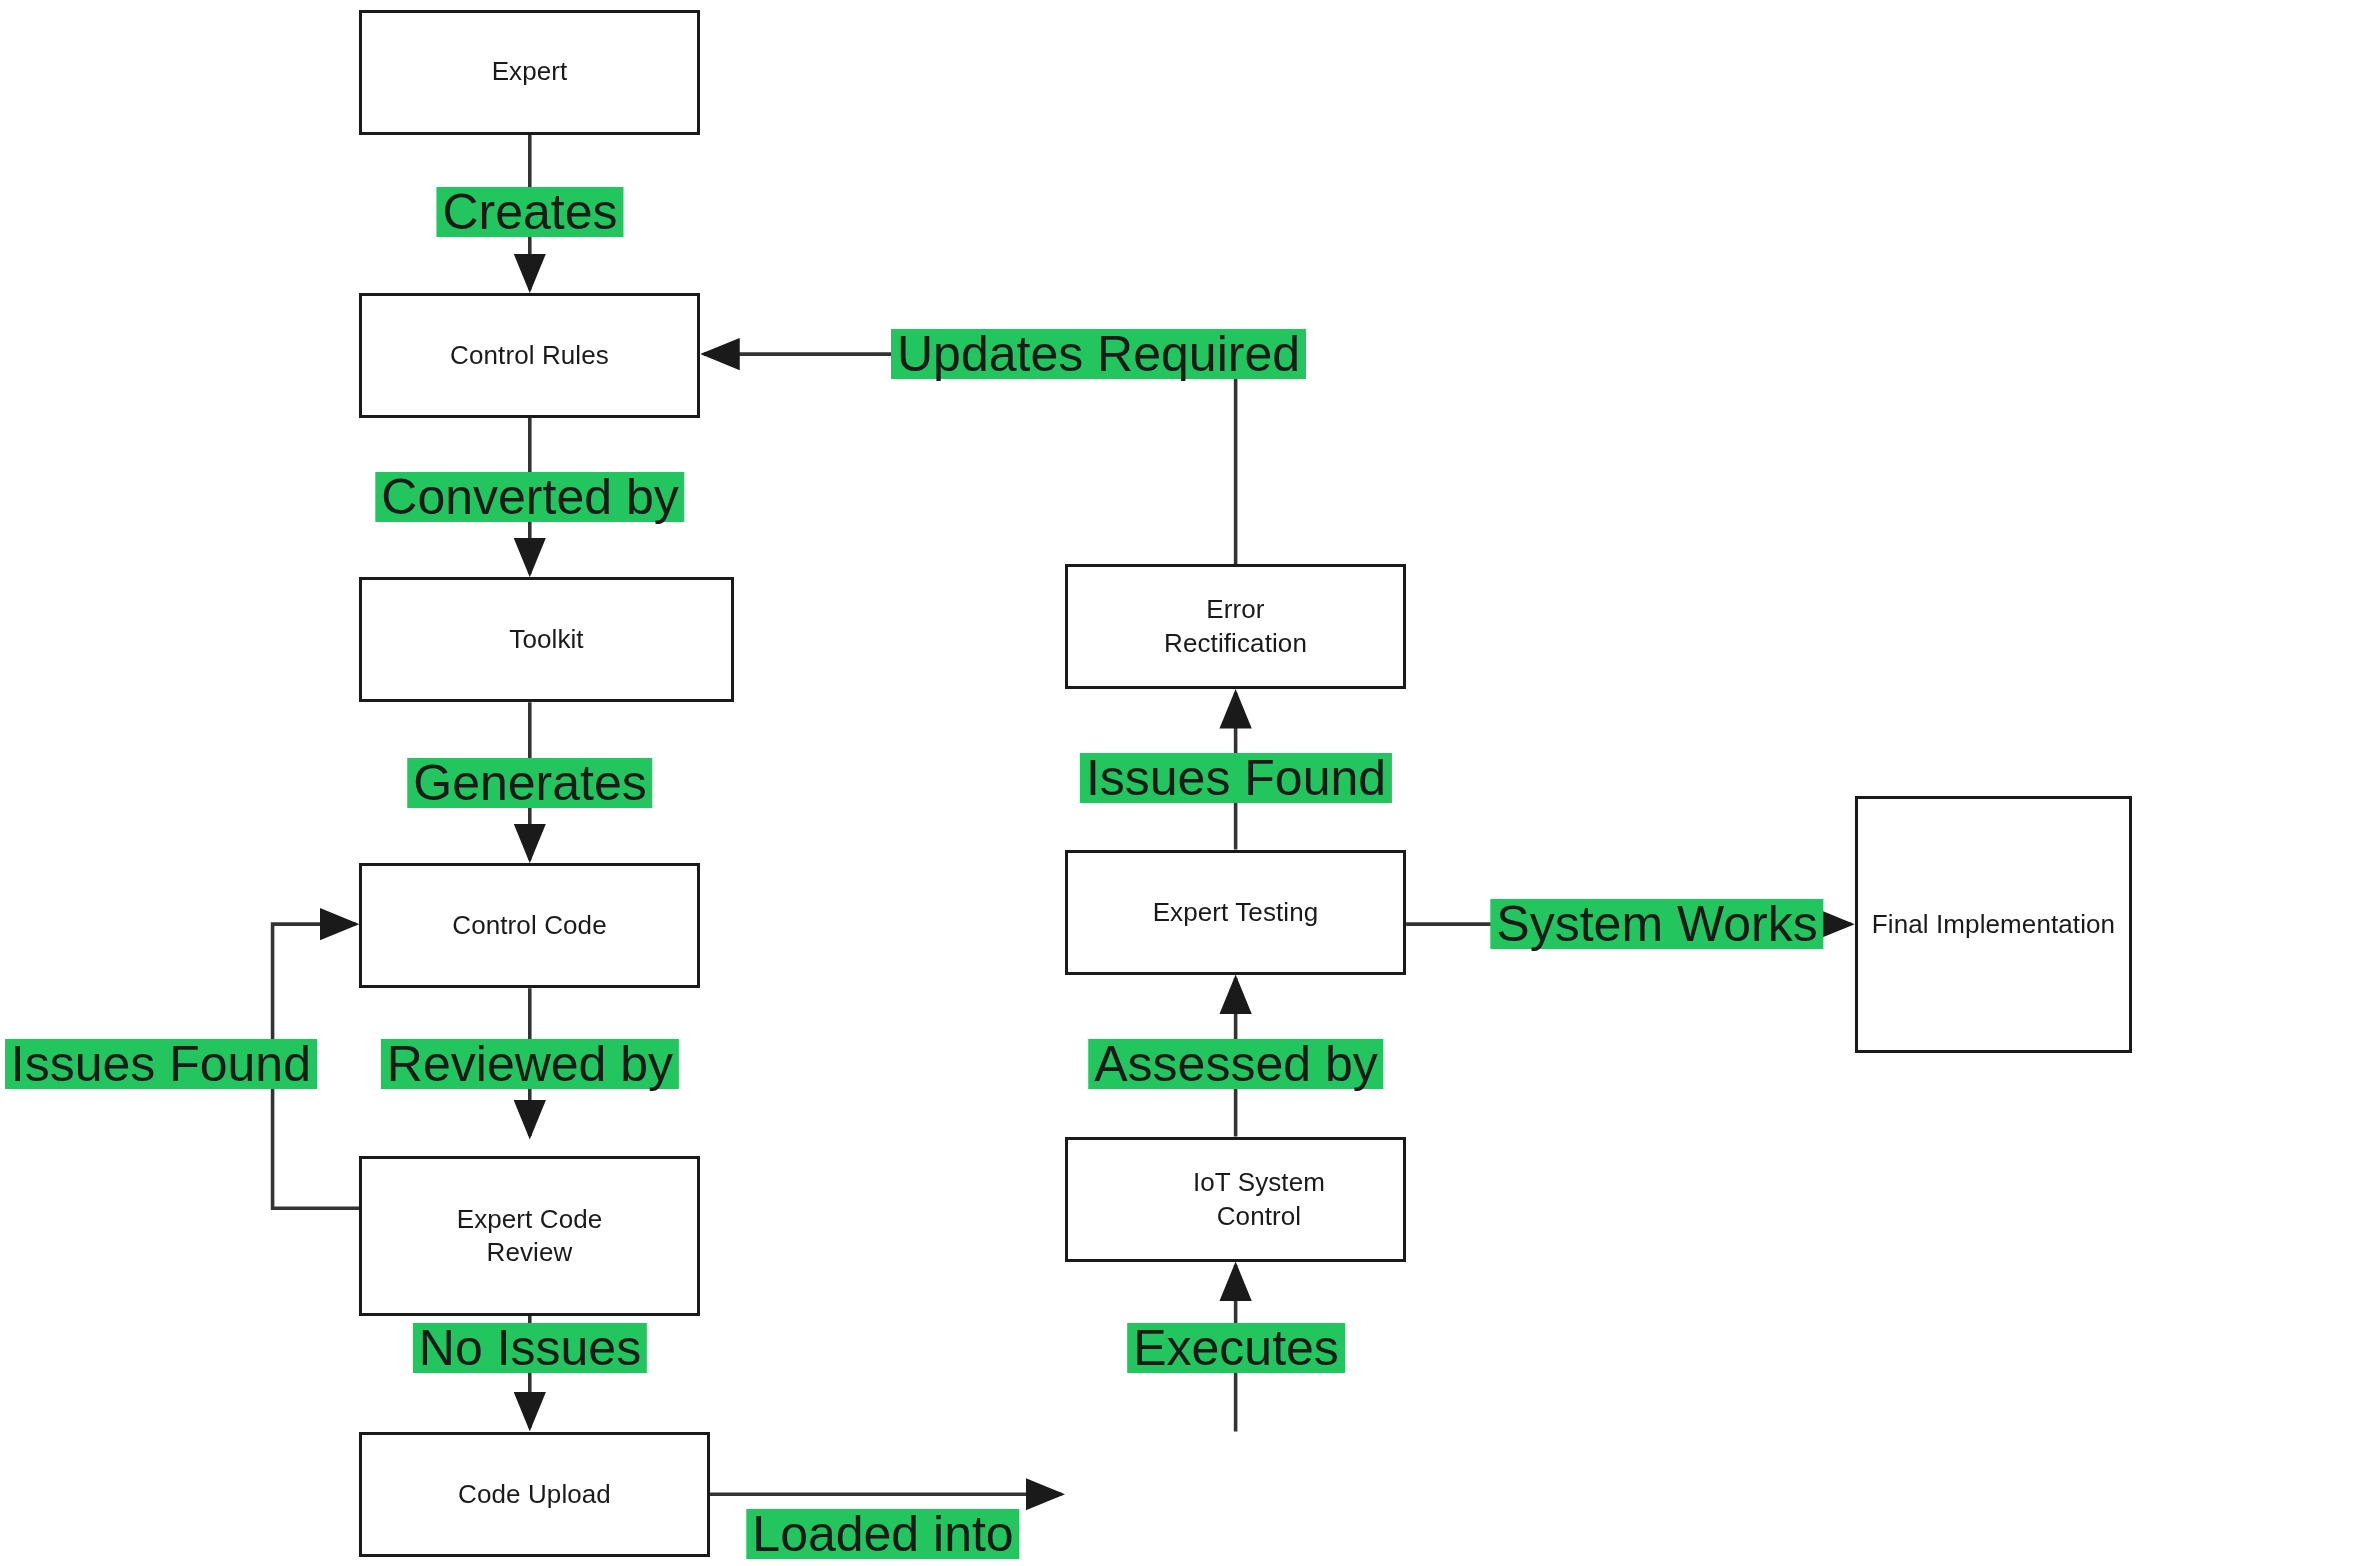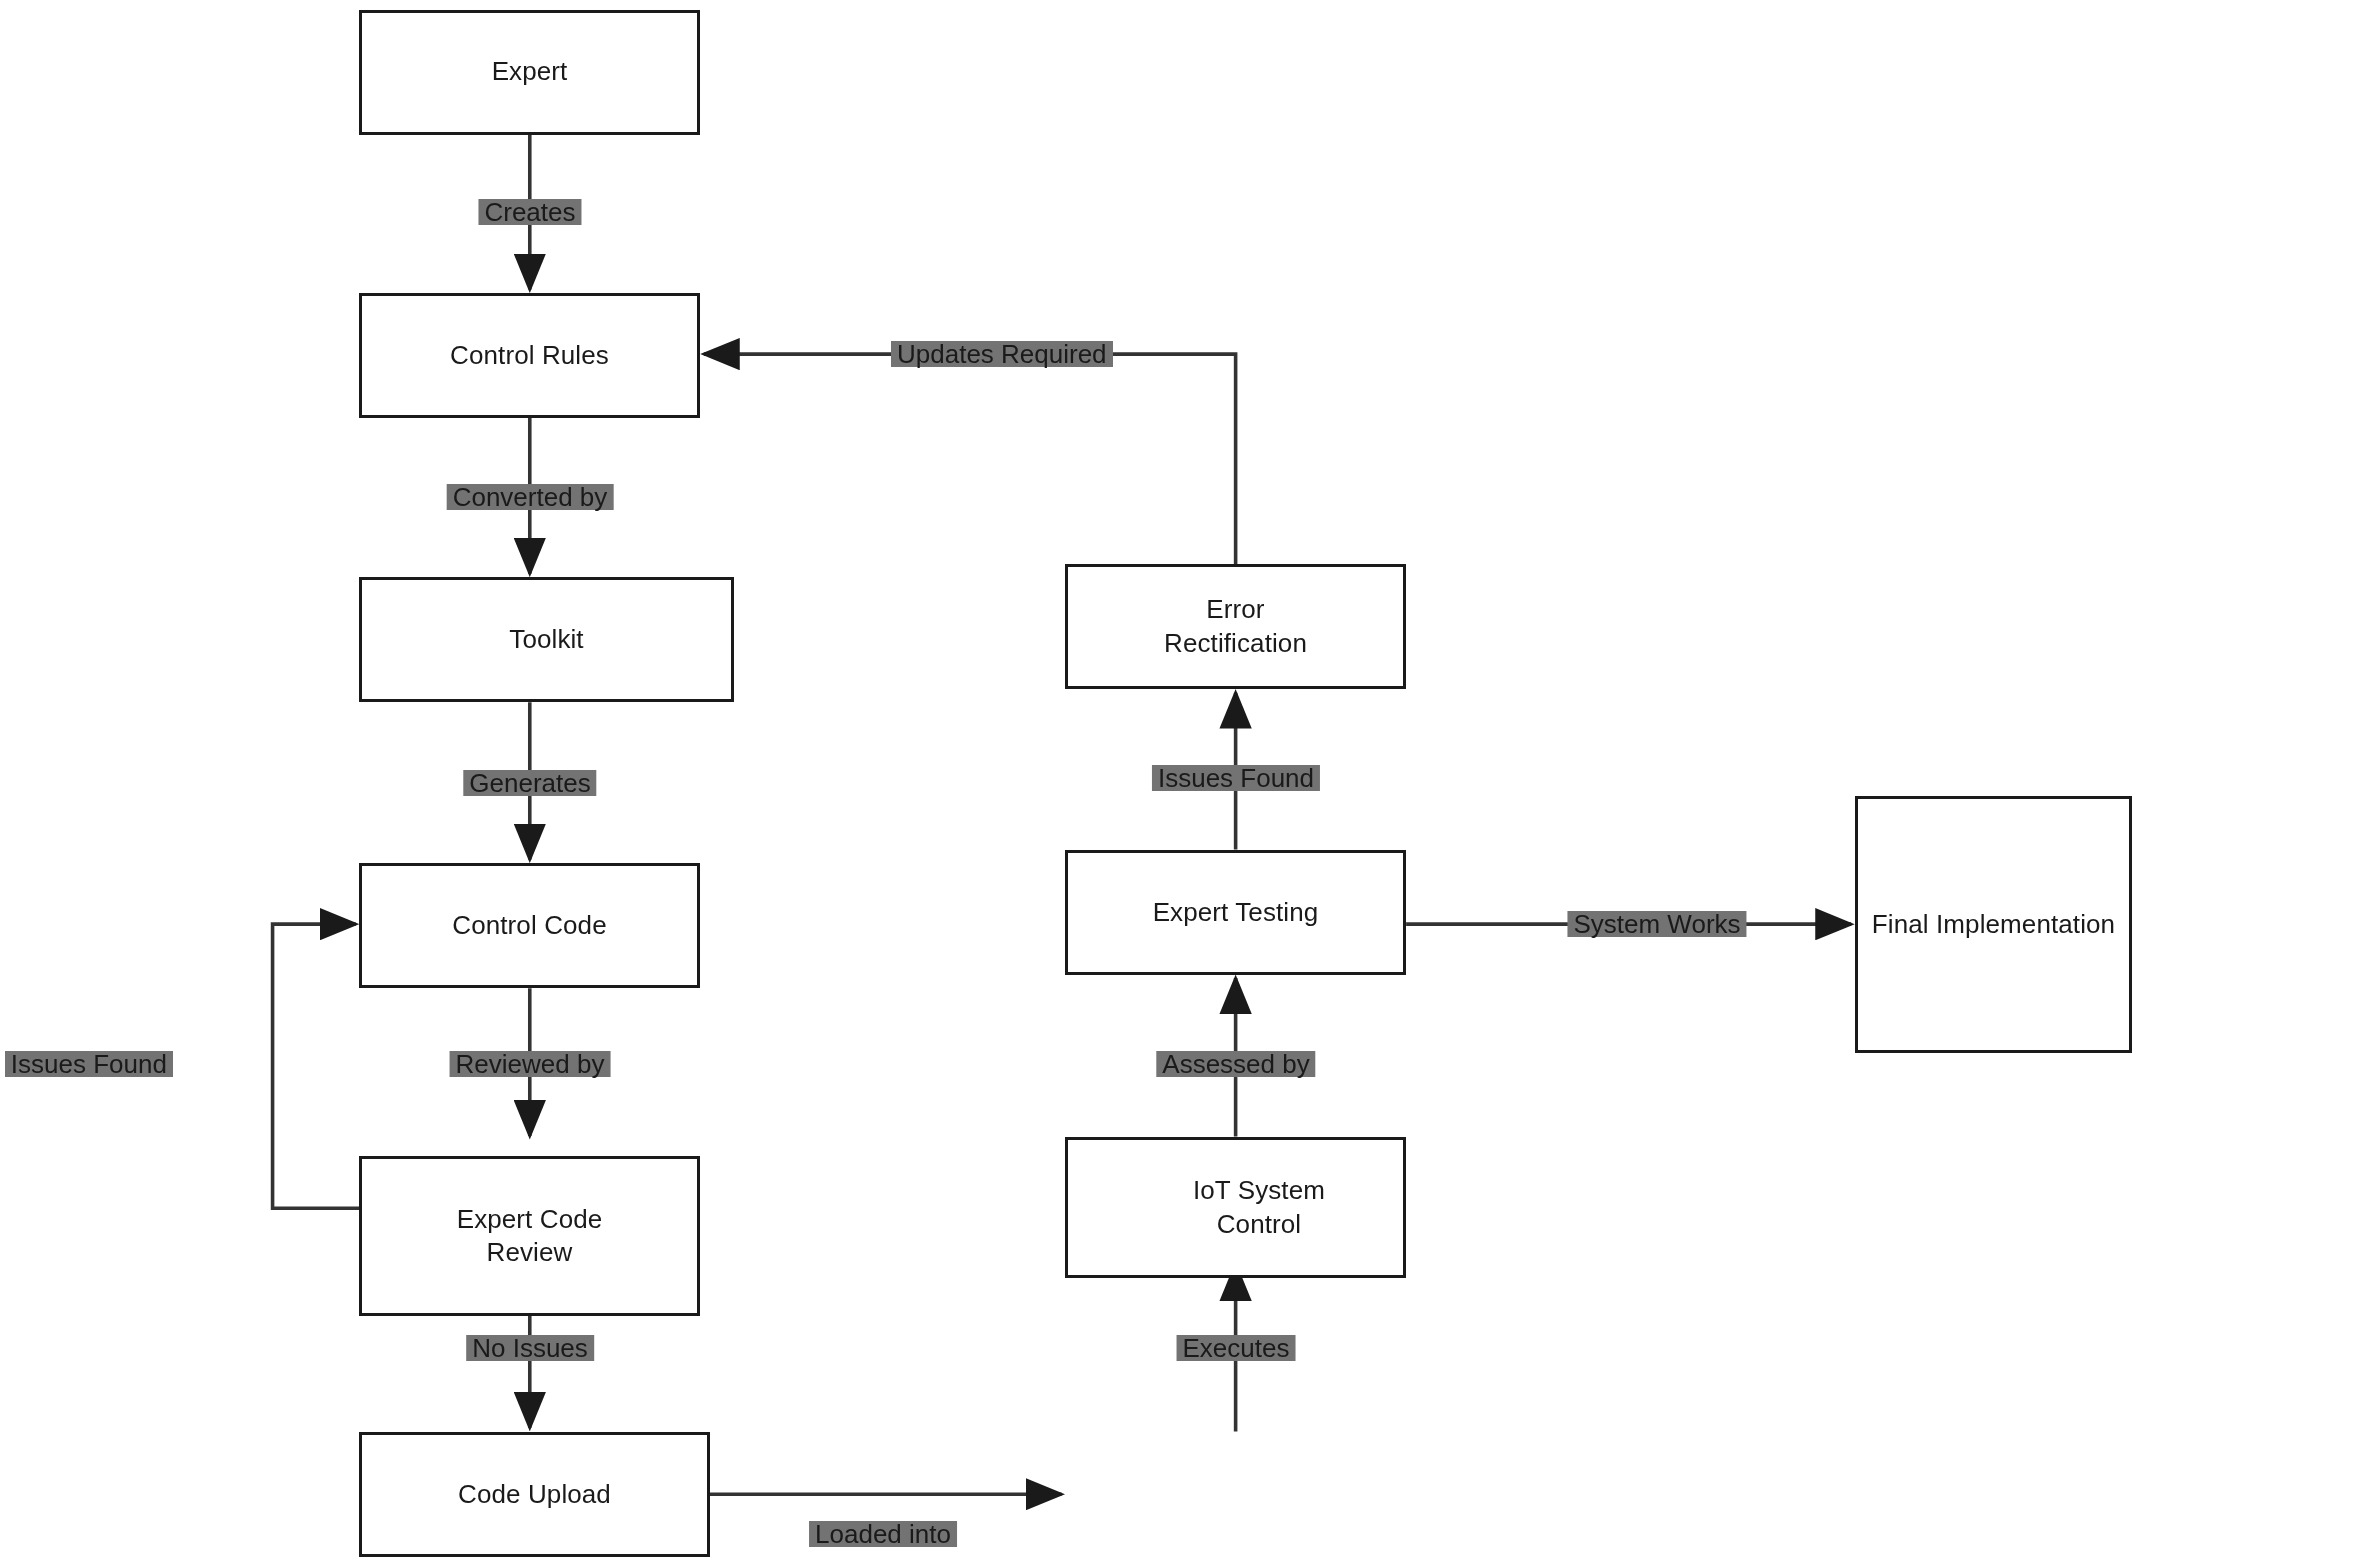--- a/index.html
+++ b/index.html
@@ -34,24 +34,24 @@
     text-align: center;
     color: #1a1a1a;
     font-size: 26px;
     line-height: 1.28;
     letter-spacing: 0.1px;
     white-space: pre-line;
   }
   .edge-label {
     position: absolute;
     color: #1a1a1a;
-    font-size: 26px;
+    font-size: 50px;
     line-height: 1;
     white-space: nowrap;
-    background: #737373;
+    background: #22c55e;
     padding: 0 6px;
   }
   .edge-label.center {
     transform: translate(-50%, -50%);
   }
   .edge-label.left-anchor {
     transform: translate(0, -50%);
   }
 </style>
 </head>
@@ -118,21 +118,21 @@
 
   <div class="node" style="left:1065px; top:564px; width:341px; height:125px;">
     <span>Error
 Rectification</span>
   </div>
 
   <div class="node" style="left:1065px; top:850px; width:341px; height:125px;">
     <span>Expert Testing</span>
   </div>
 
-  <div class="node" style="left:1065px; top:1137px; width:341px; height:141px;padding-left:47px;">
+  <div class="node" style="left:1065px; top:1137px; width:341px; height:125px;padding-left:47px;">
     <span>IoT System
 Control</span>
   </div>
 
 
   <div class="node" style="left:1855px; top:796px; width:277px; height:257px;">
     <span>Final Implementation</span>
   </div>
 
   <div class="edge-label center" style="left:530px; top:212px;">Creates</div>

